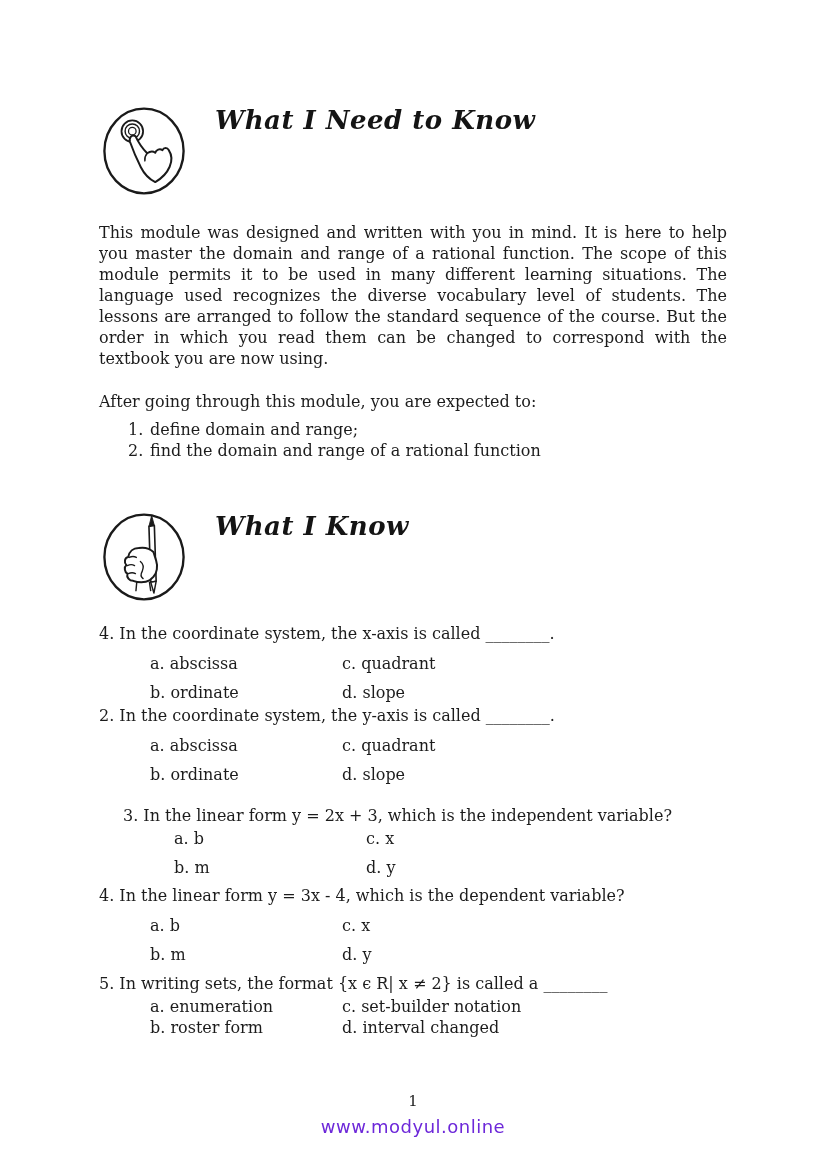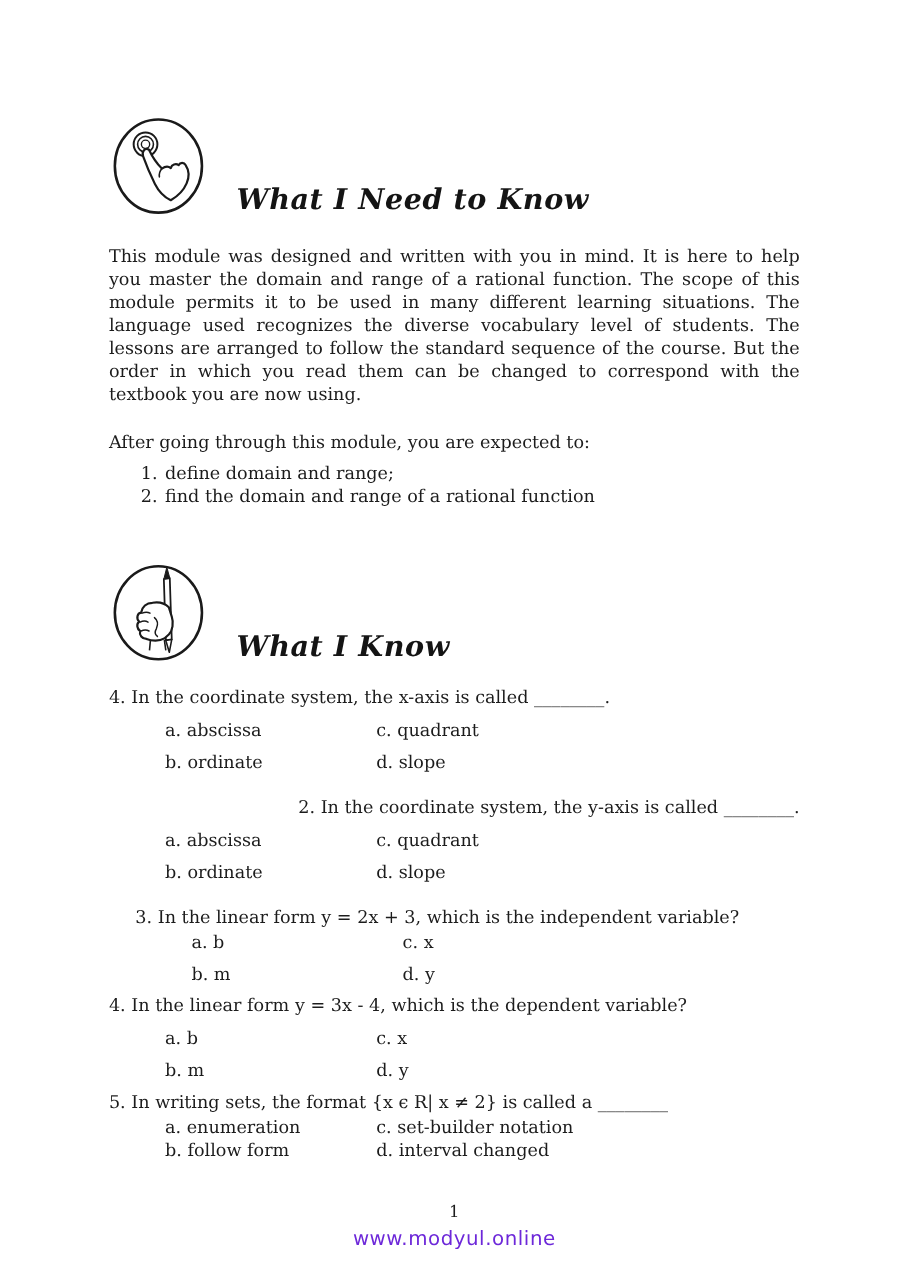--- a/index.html
+++ b/index.html
@@ -12,21 +12,21 @@
     font-family: "DejaVu Serif", "Liberation Serif", serif;
     color: #1c1c1c;
     overflow: hidden;
   }
   .content {
     padding: 0 99px;
   }
   
   .section-header {
     display: flex;
-    align-items: flex-end;
+    align-items: flex-start;
   }
   .header-1 { margin-top: 105px; }
   .header-2 { margin-top: 50px; }
   .icon-wrap {
     width: 90px;
     height: 92px;
     flex: 0 0 auto;
   }
   .icon-wrap svg { width: 100%; height: 100%; display: block; }
   .section-title {
@@ -63,21 +63,21 @@
   }
   .direction {
     margin-top: 5px;
     font-size: 16px;
     line-height: 21px;
     text-align: justify;
   }
   
   .question { font-size: 16px; line-height: 21px; }
   .q1 { margin-top: 20px; }
-  .q2 { margin-top: 20px; text-align: right; }
+  .q2 { margin-top: 2px; }
   .q3 { margin-top: 20px; margin-left: 24px; }
   .q4 { margin-top: 7px; }
   .q5 { margin-top: 8px; }
   .opts { margin-top: 9px; }
   .opts-tight { margin-top: 2px; }
   .opt-row { position: relative; height: 21px; }
   .opt-row + .opt-row { margin-top: 8px; }
   .opts-rows-tight .opt-row + .opt-row { margin-top: 0; }
   .opt-left { position: absolute; left: 51px; }
   .opt-right { position: absolute; left: 243px; }
@@ -214,21 +214,21 @@
     </div>
 
     <div class="question q5">
       <div>5. In writing sets, the format {x ϵ R| x ≠ 2} is called a ________</div>
       <div class="opts opts-tight opts-rows-tight">
         <div class="opt-row">
           <span class="opt-left">a. enumeration</span>
           <span class="opt-right">c. set-builder notation</span>
         </div>
         <div class="opt-row">
-          <span class="opt-left">b. follow form</span>
+          <span class="opt-left">b. roster form</span>
           <span class="opt-right">d. interval changed</span>
         </div>
       </div>
     </div>
 
   </div>
 
   <div class="page-number">1</div>
   <div class="watermark">www.modyul.online</div>
 </div>

